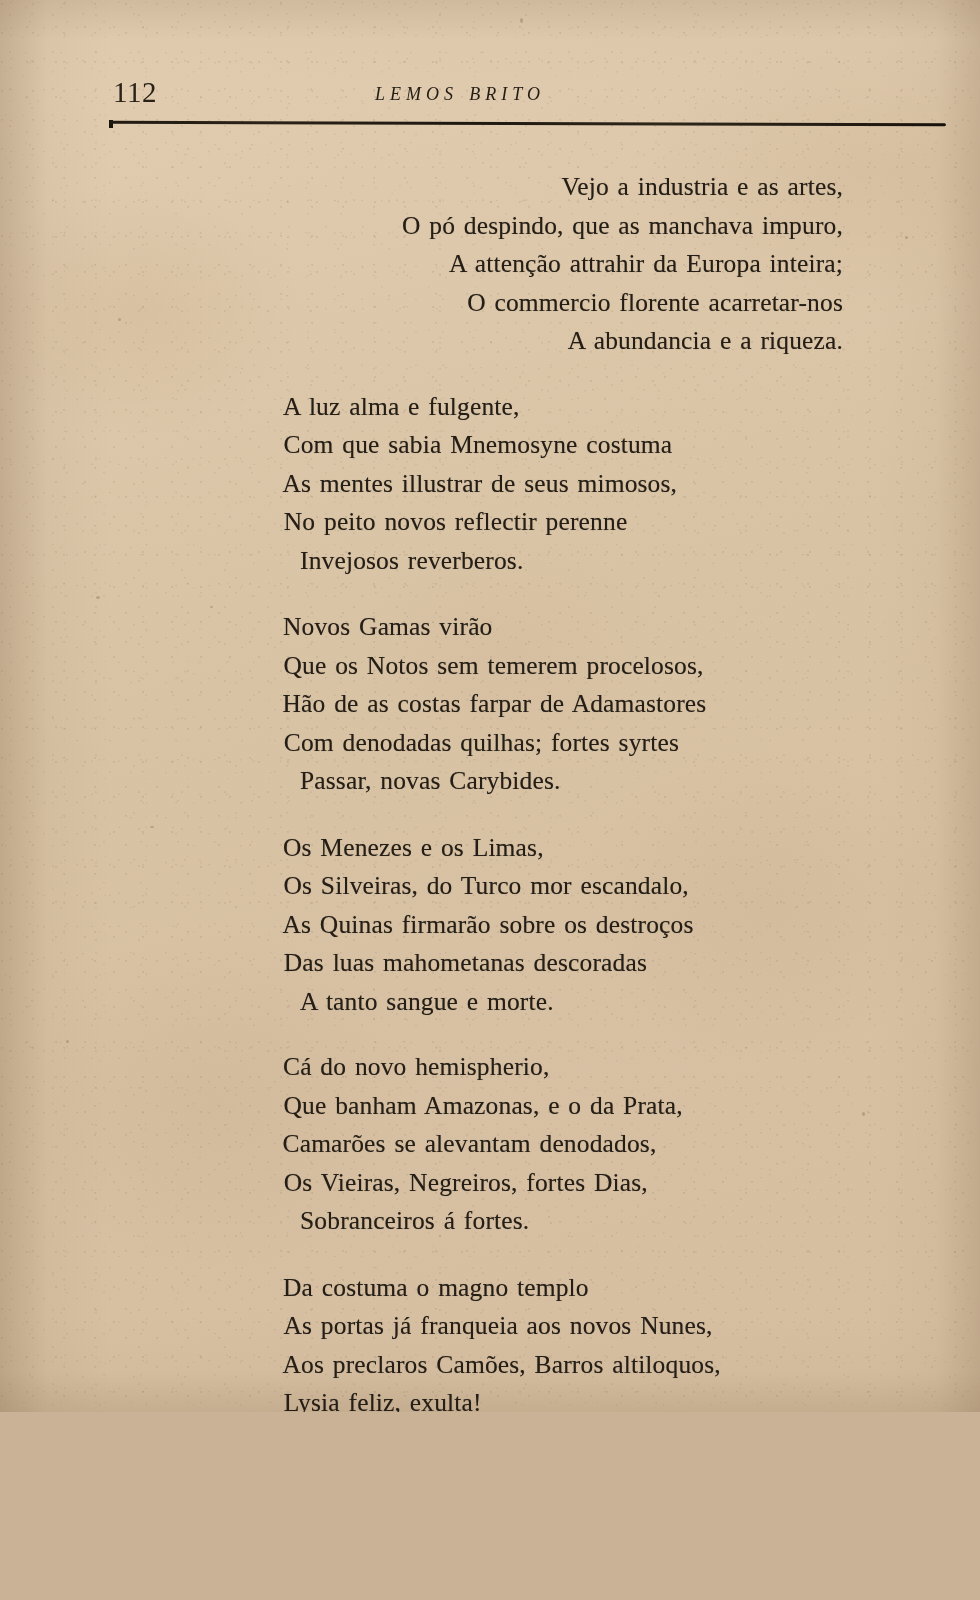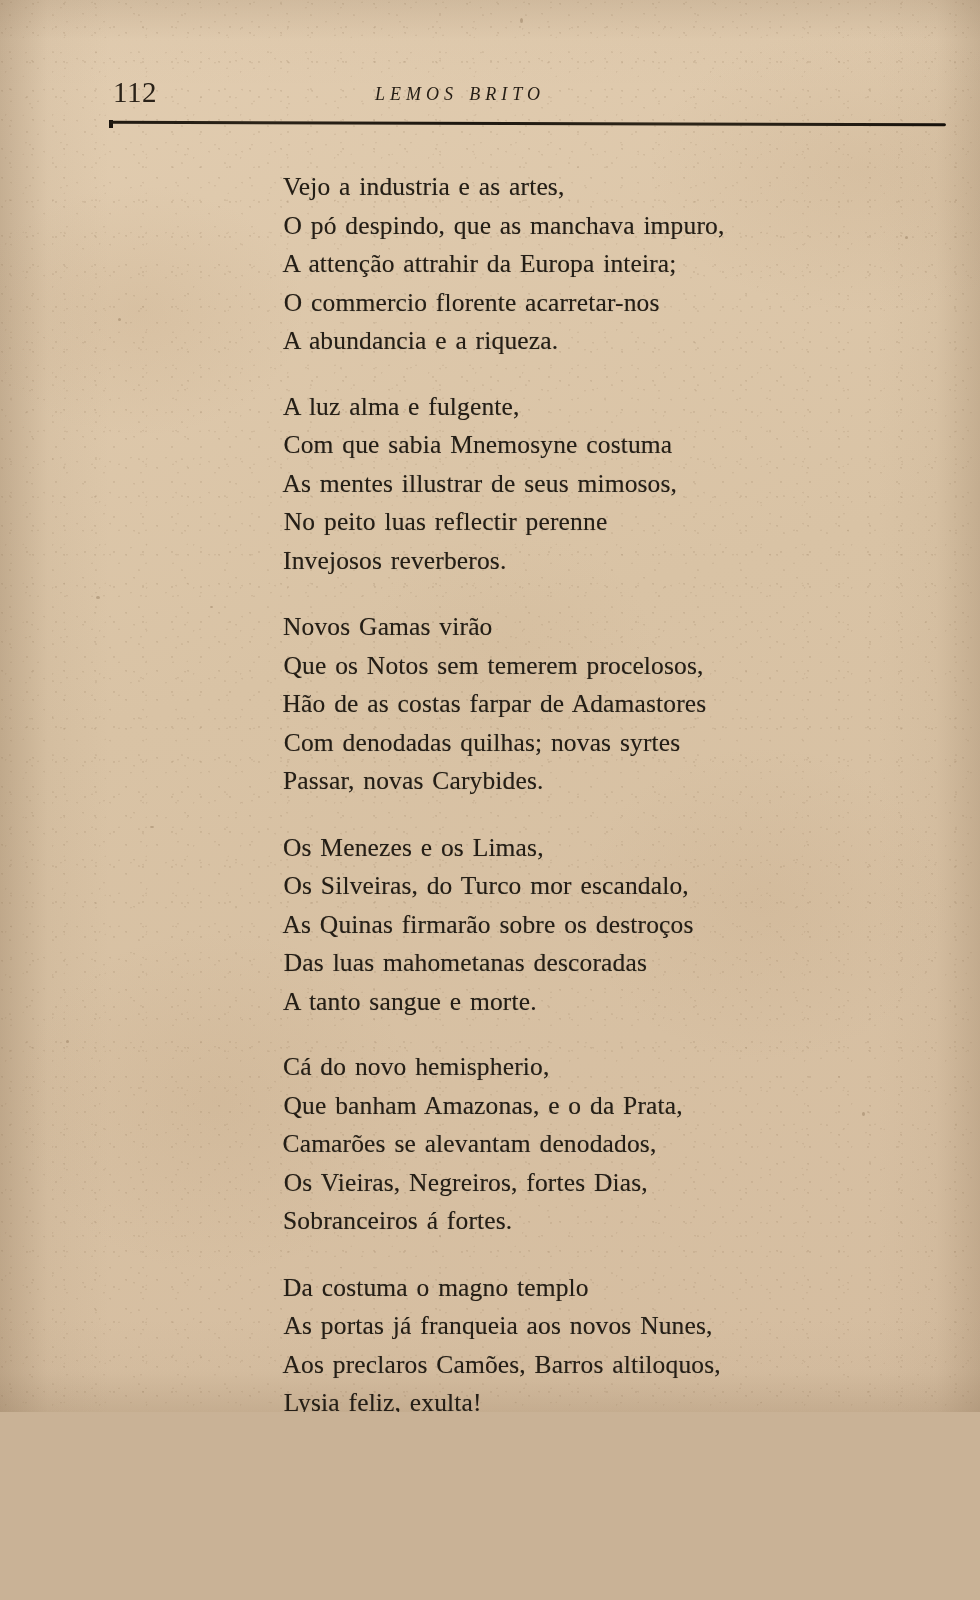--- a/index.html
+++ b/index.html
@@ -144,23 +144,23 @@
     letter-spacing: 0.15px;
     word-spacing: 2.2px;
     text-shadow: 0 0 0.7px rgba(36,30,22,0.42);
   }
 
   
   .stanza .verse-line:nth-child(1) { margin-left: 0px;   }
   .stanza .verse-line:nth-child(2) { margin-left: 0.5px; }
   .stanza .verse-line:nth-child(3) { margin-left: -0.5px;}
   .stanza .verse-line:nth-child(4) { margin-left: 0.8px; }
-  .stanza .verse-line:nth-child(5) { margin-left: 0; }
-
-  #stanza-1 { margin-bottom: 27px; }
+  .stanza .verse-line:nth-child(5) { margin-left: 17px; }
+
+  #stanza-1 { margin-bottom: 27px; text-align: right; }
   #stanza-2 { margin-bottom: 28px; }
   #stanza-3 { margin-bottom: 28px; font-family: Liberation Serif, serif; }
   #stanza-4 { margin-bottom: 27px; }
   #stanza-5 { margin-bottom: 28px; }
   #stanza-6 { margin-bottom: 0; }
 </style>
 </head>
 <body>
 
 <div id="page">
@@ -195,29 +195,29 @@
       <div class="verse-line">O pó despindo, que as manchava impuro,</div>
       <div class="verse-line">A attenção attrahir da Europa inteira;</div>
       <div class="verse-line">O commercio florente acarretar-nos</div>
       <div class="verse-line">A abundancia e a riqueza.</div>
     </div>
 
     <div class="stanza" id="stanza-2">
       <div class="verse-line">A luz alma e fulgente,</div>
       <div class="verse-line">Com que sabia Mnemosyne costuma</div>
       <div class="verse-line">As mentes illustrar de seus mimosos,</div>
-      <div class="verse-line">No peito luas reflectir perenne</div>
+      <div class="verse-line">No peito novos reflectir perenne</div>
       <div class="verse-line">Invejosos reverberos.</div>
     </div>
 
     <div class="stanza" id="stanza-3">
       <div class="verse-line">Novos Gamas virão</div>
       <div class="verse-line">Que os Notos sem temerem procelosos,</div>
       <div class="verse-line">Hão de as costas farpar de Adamastores</div>
-      <div class="verse-line">Com denodadas quilhas; novas syrtes</div>
+      <div class="verse-line">Com denodadas quilhas; fortes syrtes</div>
       <div class="verse-line">Passar, novas Carybides.</div>
     </div>
 
     <div class="stanza" id="stanza-4">
       <div class="verse-line">Os Menezes e os Limas,</div>
       <div class="verse-line">Os Silveiras, do Turco mor escandalo,</div>
       <div class="verse-line">As Quinas firmarão sobre os destroços</div>
       <div class="verse-line">Das luas mahometanas descoradas</div>
       <div class="verse-line">A tanto sangue e morte.</div>
     </div>

